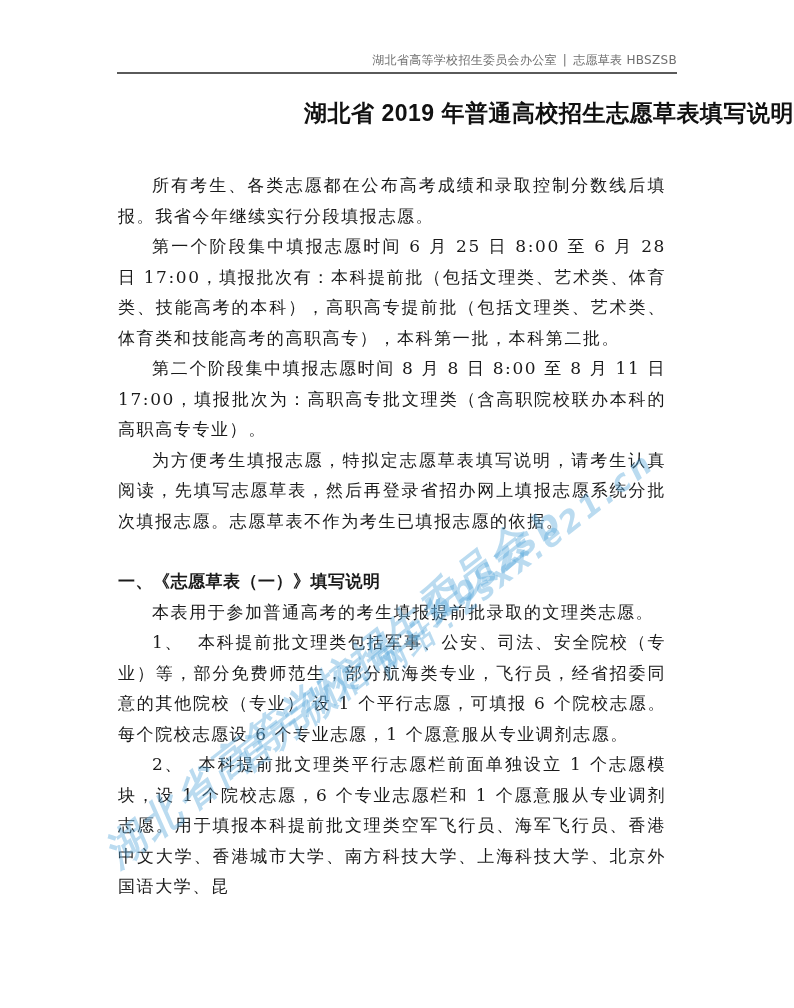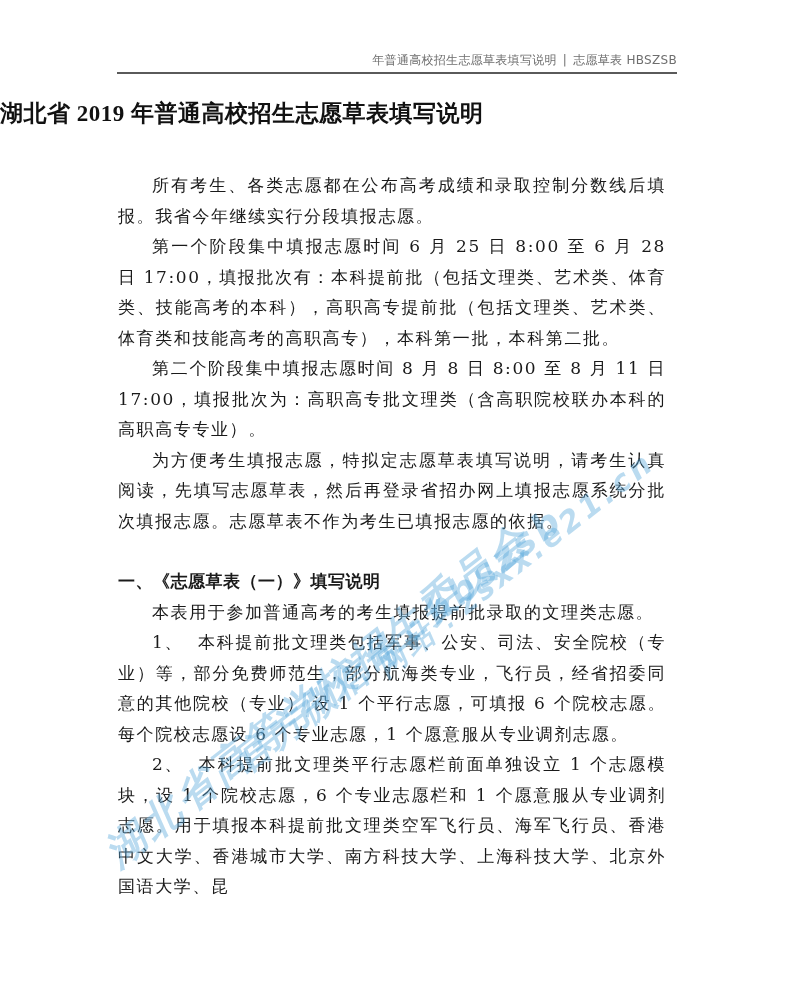--- a/index.html
+++ b/index.html
@@ -15,22 +15,22 @@
       font-family: "DejaVu Sans", "Liberation Sans", sans-serif;
       font-size: 12px; color: #6e6e6e; letter-spacing: 0.3px;
     }
     .header .sep { margin: 0 6px; }
     .header-rule {
       position: absolute; left: 117px; top: 72px; width: 560px; height: 2px;
       background: #5a5a5a;
     }
     .title {
       position: absolute; left: 0; top: 98px; width: 794px;
-      text-align: left;
-      font-family: Liberation Serif, serif;
+      text-align: right;
+      font-family: Liberation Sans, sans-serif;
       font-weight: bold; font-size: 23px; color: #111; letter-spacing: 0.5px;
     }
     .body {
       position: absolute; left: 118px; top: 170px; width: 560px;
       font-size: 17px; line-height: 30.5px; letter-spacing: 1.6px;
       text-align: justify;
     }
     .body p { margin: 0 12px 0 0; text-indent: 2em; }
     .section-heading {
       margin-top: 30px !important;
@@ -52,21 +52,21 @@
       font-style: italic;
     }
     .wm-1 { left: 110px; top: 830px; font-size: 40px; letter-spacing: 4px; }
     .wm-2 { left: 240px; top: 740px; font-size: 36px; letter-spacing: 4px; }
     .wm-3 { left: 380px; top: 650px; font-size: 30px; letter-spacing: 4px; }
   </style>
 </head>
 <body>
 
 <div class="header">
-  <span>年普通高校招生志愿草表填写说明</span><span class="sep">|</span><span>志愿草表 HBSZSB</span>
+  <span>湖北省高等学校招生委员会办公室</span><span class="sep">|</span><span>志愿草表 HBSZSB</span>
 </div>
 <div class="header-rule"></div>
 
 <div class="title">湖北省 2019 年普通高校招生志愿草表填写说明</div>
 
 <div class="body">
   <p>所有考生、各类志愿都在公布高考成绩和录取控制分数线后填报。我省今年继续实行分段填报志愿。</p>
   <p>第一个阶段集中填报志愿时间 6 月 25 日 8:00 至 6 月 28 日 17:00，填报批次有：本科提前批（包括文理类、艺术类、体育类、技能高考的本科），高职高专提前批（包括文理类、艺术类、体育类和技能高考的高职高专），本科第一批，本科第二批。</p>
   <p>第二个阶段集中填报志愿时间 8 月 8 日 8:00 至 8 月 11 日 17:00，填报批次为：高职高专批文理类（含高职院校联办本科的高职高专专业）。</p>
   <p>为方便考生填报志愿，特拟定志愿草表填写说明，请考生认真阅读，先填写志愿草表，然后再登录省招办网上填报志愿系统分批次填报志愿。志愿草表不作为考生已填报志愿的依据。</p>

